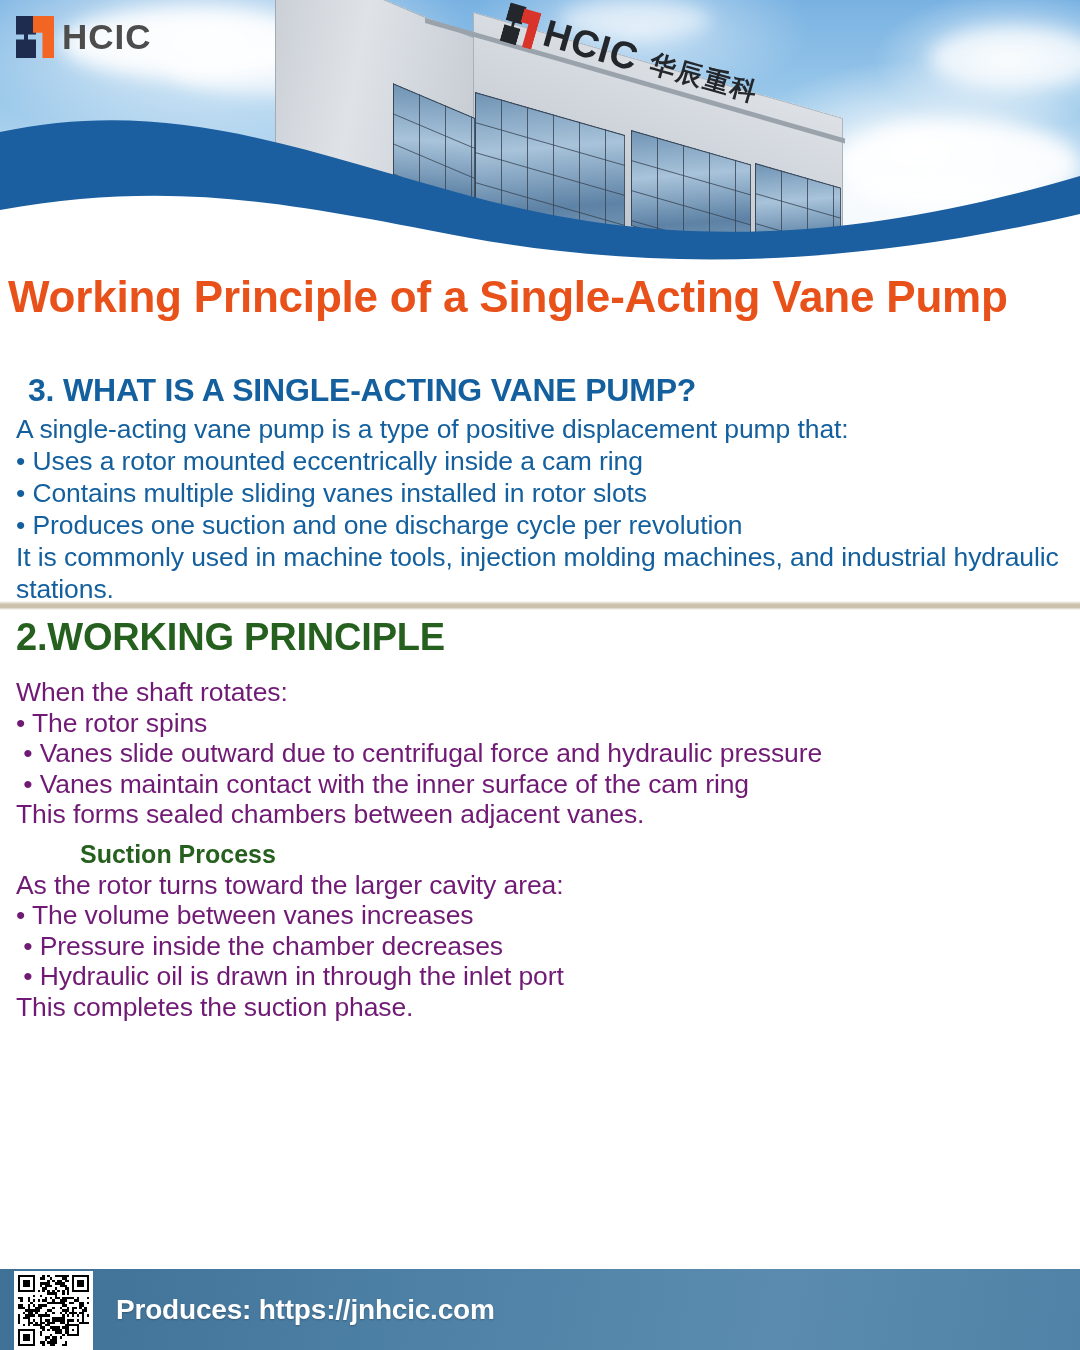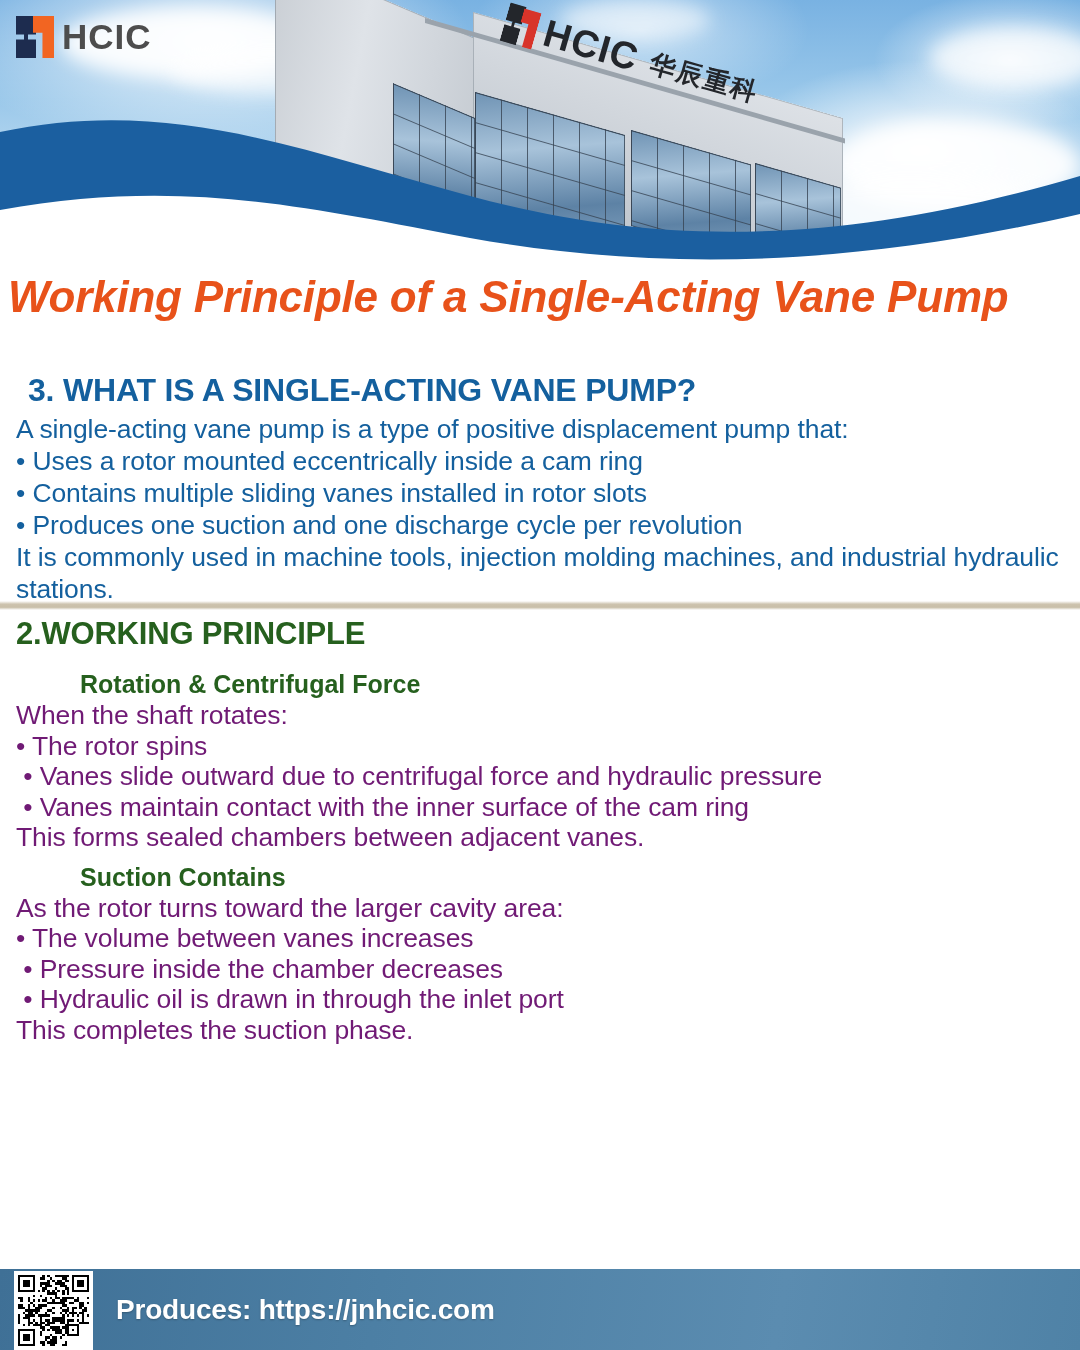--- a/index.html
+++ b/index.html
@@ -126,21 +126,20 @@
 
   
   .title {
     position: absolute; left: 8px; top: 272px; width: 1072px;
     color: #e8521a;
     font-size: 44px;
     font-weight: 700;
     letter-spacing: -0.2px;
     white-space: nowrap;
     transform: scaleX(1.0);
-    font-style: italic;
   }
 
   
   .sec1 {
     position: absolute; left: 0; top: 372px; width: 1080px;
   }
   .sec1 h2 {
     margin: 0 0 4px 28px;
     color: #14609e;
     font-size: 32px;
@@ -159,21 +158,21 @@
   .divider {
     position: absolute; left: 0; top: 601px; width: 1080px; height: 9px;
     background: linear-gradient(180deg, #ffffff 0%, #cdc3ae 35%, #c9bfa9 70%, #ffffff 100%);
   }
 
   
   .sec2 { position: absolute; left: 0; top: 616px; width: 1080px; }
   .sec2 h2 {
     margin: 0 0 18px 16px;
     color: #26601e;
-    font-size: 31px;
+    font-size: 38px;
     font-weight: 700;
     letter-spacing: -0.2px;
   }
   .sub {
     margin: 10px 0 1px 80px;
     color: #26601e;
     font-size: 25px;
     font-weight: 700;
   }
   .sec2 p {
@@ -301,30 +300,29 @@
 • Produces one suction and one discharge cycle per revolution
 It is commonly used in machine tools, injection molding machines, and industrial hydraulic stations.</p>
 </div>
 
 <div class="divider"></div>
 
 <div class="sec2">
   <h2>2.WORKING PRINCIPLE</h2>
 
   <div>
-    <div class="sub">Rotation &amp; Centrifugal Force</div>
     <p style="white-space:pre-wrap;">When the shaft rotates:
 • The rotor spins
  • Vanes slide outward due to centrifugal force and hydraulic pressure
  • Vanes maintain contact with the inner surface of the cam ring
 This forms sealed chambers between adjacent vanes.</p>
   </div>
 
   <div>
-    <div class="sub">Suction Contains</div>
+    <div class="sub">Suction Process</div>
     <p style="white-space:pre-wrap;">As the rotor turns toward the larger cavity area:
 • The volume between vanes increases
  • Pressure inside the chamber decreases
  • Hydraulic oil is drawn in through the inlet port
 This completes the suction phase.</p>
   </div>
 
   <div>
   </div>
 </div>

